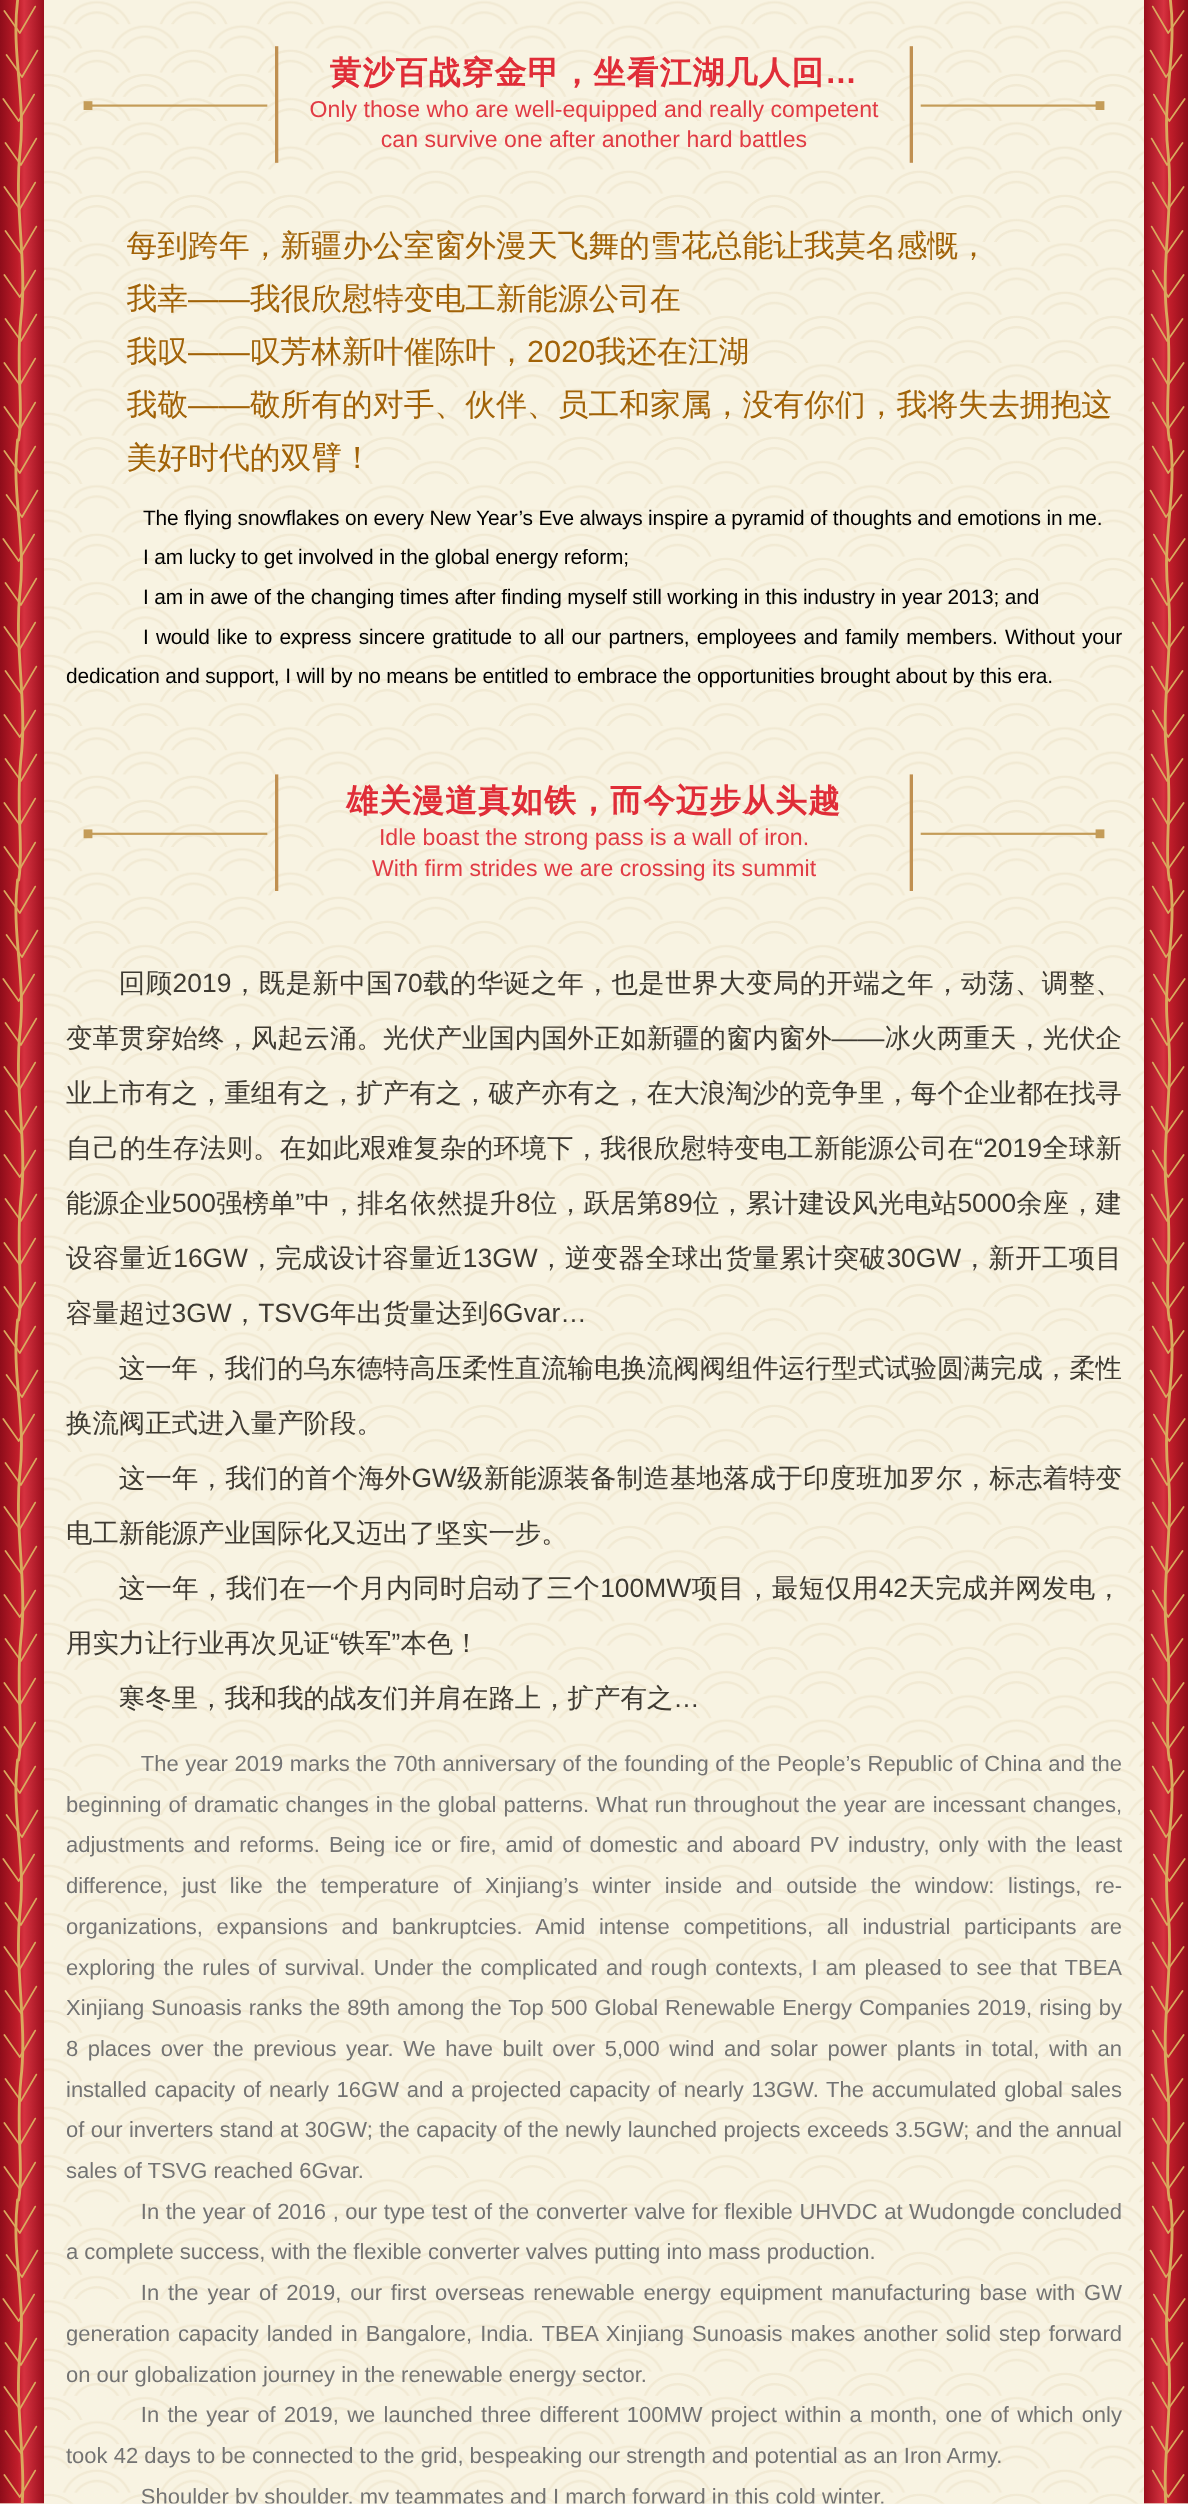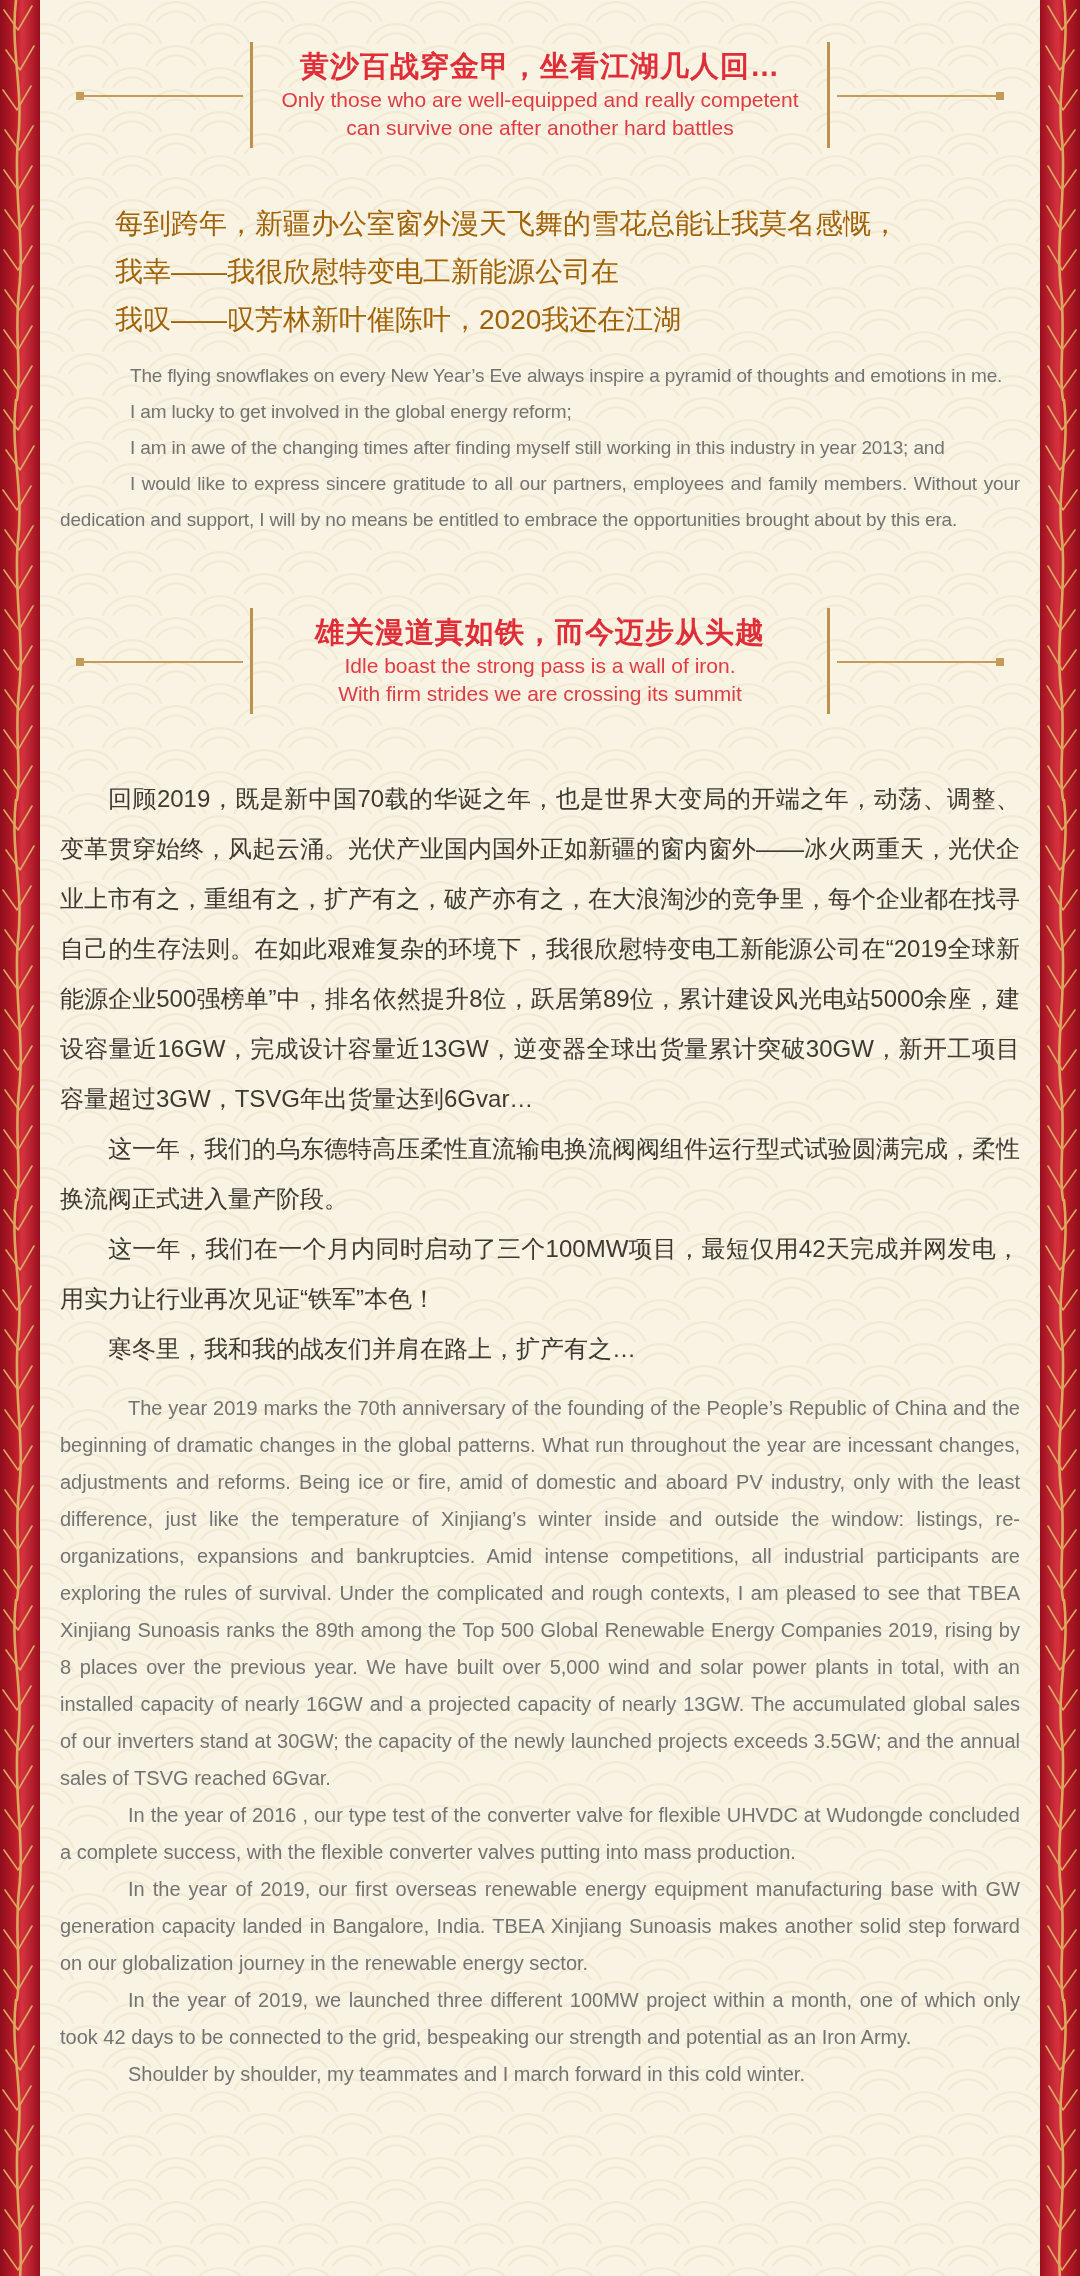--- a/index.html
+++ b/index.html
@@ -35,21 +35,21 @@
   .rule{position:absolute;top:59px;height:2px;width:165px;background:#c49c58;}
   .rule-left{left:18px;}
   .rule-right{right:18px;}
   .dot{position:absolute;top:-3px;width:8px;height:8px;background:#c49c58;display:block;}
   .rule-left .dot{left:-2px;}
   .rule-right .dot{right:-2px;}
   
   .zh-intro{margin-top:44px;padding-left:55px;}
   .zh-intro .line{font-size:28px;line-height:48px;color:#a16207;}
   .en-intro{margin-top:14px;}
-  .en-intro p{margin:0;font-size:19px;line-height:36px;color:#737373;text-indent:70px;text-align:justify;letter-spacing:-0.15px;}
+  .en-intro p{margin:0;font-size:19px;line-height:36px;color:#000000;text-indent:70px;text-align:justify;letter-spacing:-0.15px;}
   
   .zh-body{margin-top:52px;}
   .zh-body p{margin:0;font-size:24px;line-height:50px;color:#3e3a32;text-indent:2em;text-align:justify;}
   .en-body{margin-top:16px;}
   .en-body p{margin:0;font-size:20px;line-height:37px;color:#737373;text-indent:68px;text-align:justify;}
 </style>
 </head>
 <body>
 
 <div class="side-border left">
@@ -103,20 +103,21 @@
     <span class="vbar vbar-right"></span>
     <span class="rule rule-right">
         <i class="dot"></i>
       </span>
   </div>
 
   <div class="zh-intro">
     <div class="line">每到跨年，新疆办公室窗外漫天飞舞的雪花总能让我莫名感慨，</div>
     <div class="line">我幸——我很欣慰特变电工新能源公司在</div>
     <div class="line">我叹——叹芳林新叶催陈叶，2020我还在江湖</div>
+    <div class="line">我敬——敬所有的对手、伙伴、员工和家属，没有你们，我将失去拥抱这美好时代的双臂！</div>
   </div>
 
   <div class="en-intro">
     <p>The flying snowflakes on every New Year’s Eve always inspire a pyramid of thoughts and emotions in me.</p>
     <p>I am lucky to get involved in the global energy reform;</p>
     <p>I am in awe of the changing times after finding myself still working in this industry in year 2013; and</p>
     <p>I would like to express sincere gratitude to all our partners, employees and family members. Without your dedication and support, I will by no means be entitled to embrace the opportunities brought about by this era.</p>
   </div>
 
   <div class="header-block hb2">
@@ -129,20 +130,21 @@
     <div class="h-en">With firm strides we are crossing its summit</div>
     <span class="vbar vbar-right"></span>
     <span class="rule rule-right">
         <i class="dot"></i>
       </span>
   </div>
 
   <div class="zh-body">
     <p>回顾2019，既是新中国70载的华诞之年，也是世界大变局的开端之年，动荡、调整、变革贯穿始终，风起云涌。光伏产业国内国外正如新疆的窗内窗外——冰火两重天，光伏企业上市有之，重组有之，扩产有之，破产亦有之，在大浪淘沙的竞争里，每个企业都在找寻自己的生存法则。在如此艰难复杂的环境下，我很欣慰特变电工新能源公司在“2019全球新能源企业500强榜单”中，排名依然提升8位，跃居第89位，累计建设风光电站5000余座，建设容量近16GW，完成设计容量近13GW，逆变器全球出货量累计突破30GW，新开工项目容量超过3GW，TSVG年出货量达到6Gvar…</p>
     <p>这一年，我们的乌东德特高压柔性直流输电换流阀阀组件运行型式试验圆满完成，柔性换流阀正式进入量产阶段。</p>
+    <p>这一年，我们的首个海外GW级新能源装备制造基地落成于印度班加罗尔，标志着特变电工新能源产业国际化又迈出了坚实一步。</p>
     <p>这一年，我们在一个月内同时启动了三个100MW项目，最短仅用42天完成并网发电，用实力让行业再次见证“铁军”本色！</p>
     <p>寒冬里，我和我的战友们并肩在路上，扩产有之…</p>
   </div>
 
   <div class="en-body">
     <p>The year 2019 marks the 70th anniversary of the founding of the People’s Republic of China and the beginning of dramatic changes in the global patterns. What run throughout the year are incessant changes, adjustments and reforms. Being ice or fire, amid of domestic and aboard PV industry, only with the least difference, just like the temperature of Xinjiang’s winter inside and outside the window: listings, re-organizations, expansions and bankruptcies. Amid intense competitions, all industrial participants are exploring the rules of survival. Under the complicated and rough contexts, I am pleased to see that TBEA Xinjiang Sunoasis ranks the 89th among the Top 500 Global Renewable Energy Companies 2019, rising by 8 places over the previous year. We have built over 5,000 wind and solar power plants in total, with an installed capacity of nearly 16GW and a projected capacity of nearly 13GW. The accumulated global sales of our inverters stand at 30GW; the capacity of the newly launched projects exceeds 3.5GW; and the annual sales of TSVG reached 6Gvar.</p>
     <p>In the year of 2016 , our type test of the converter valve for flexible UHVDC at Wudongde concluded a complete success, with the flexible converter valves putting into mass production.</p>
     <p>In the year of 2019, our first overseas renewable energy equipment manufacturing base with GW generation capacity landed in Bangalore, India. TBEA Xinjiang Sunoasis makes another solid step forward on our globalization journey in the renewable energy sector.</p>
     <p>In the year of 2019, we launched three different 100MW project within a month, one of which only took 42 days to be connected to the grid, bespeaking our strength and potential as an Iron Army.</p>
     <p>Shoulder by shoulder, my teammates and I march forward in this cold winter.</p>

